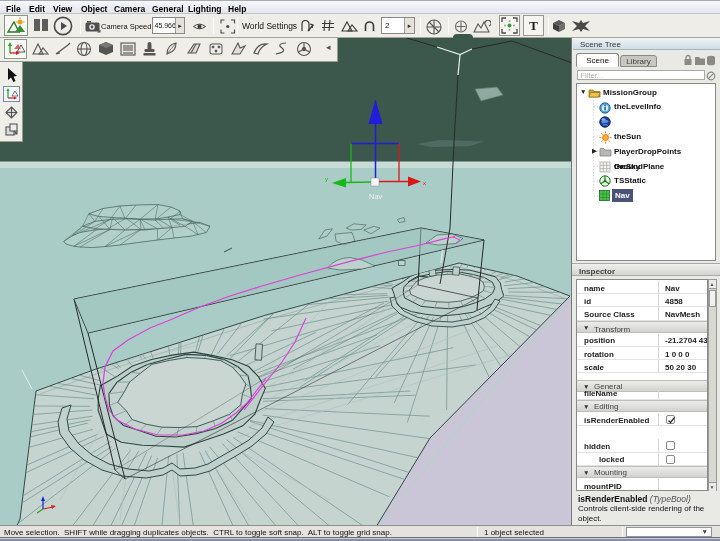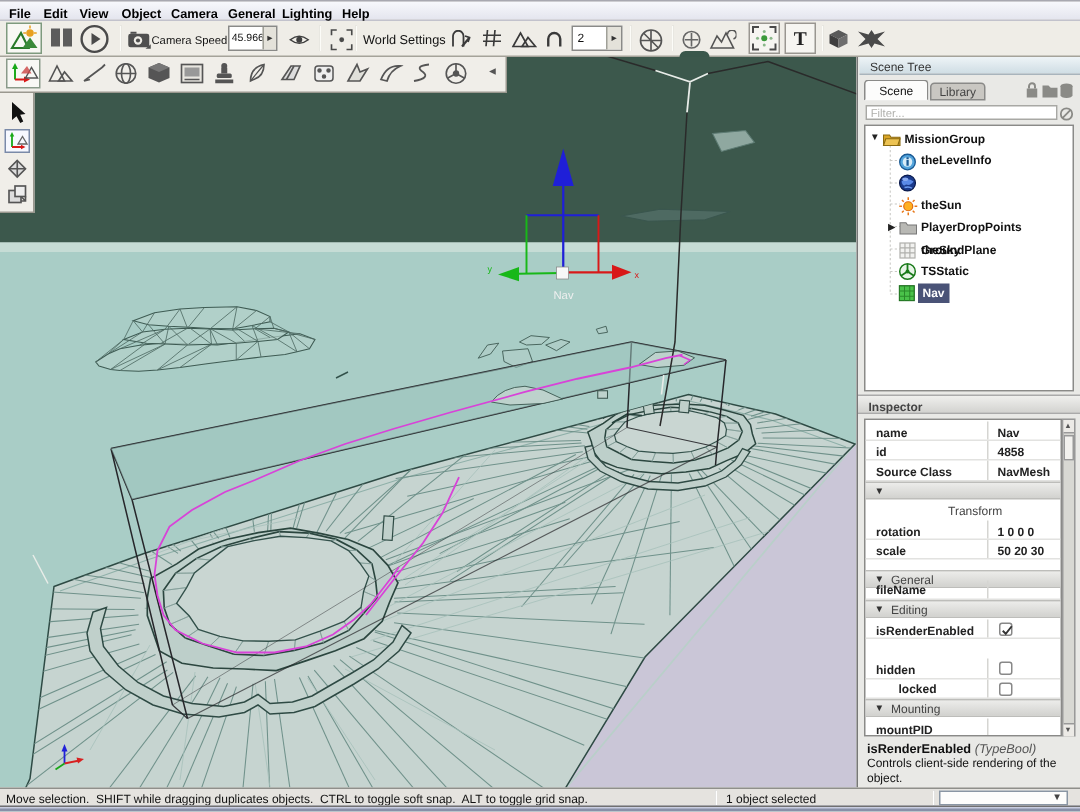--- a/index.html
+++ b/index.html
@@ -738,21 +738,26 @@
         <div class="abs" style="left:81px;top:0;width:1px;height:100%;background:#d5d5d2;"></div>
         <span class="abs" style="left:88px;top:2.5px;font-size:8px;color:#222;white-space:nowrap;font-weight:bold;">4858</span>
       </div>
       <div class="abs" style="left:0;top:27.9px;width:130px;height:13.2px;border-bottom:1px solid #e2e2e0;">
         <span class="abs" style="left:7px;top:2.5px;font-size:8px;color:#222;font-weight:bold;">Source Class</span>
         <div class="abs" style="left:81px;top:0;width:1px;height:100%;background:#d5d5d2;"></div>
         <span class="abs" style="left:88px;top:2.5px;font-size:8px;color:#222;white-space:nowrap;font-weight:bold;">NavMesh</span>
       </div>
       <div class="abs" style="left:0;top:41.1px;width:130px;height:12.2px;background:linear-gradient(#ececea,#d2d2cf);border-top:1px solid #bdbdba;border-bottom:1px solid #bdbdba;">
         <span class="abs" style="left:6px;top:2px;font-size:6.5px;color:#333;">▼</span>
-        <span class="abs" style="left:17px;top:14px;font-size:8px;color:#444;margin-left:38px;">Transform</span>
+        <span class="abs" style="left:17px;top:3px;font-size:8px;color:#444;">Transform</span>
+      </div>
+      <div class="abs" style="left:0;top:54.3px;width:130px;height:13.2px;border-bottom:1px solid #e2e2e0;">
+        <span class="abs" style="left:7px;top:2.5px;font-size:8px;color:#222;font-weight:bold;">position</span>
+        <div class="abs" style="left:81px;top:0;width:1px;height:100%;background:#d5d5d2;"></div>
+        <span class="abs" style="left:88px;top:2.5px;font-size:8px;color:#222;white-space:nowrap;font-weight:bold;">-21.2704 43</span>
       </div>
       <div class="abs" style="left:0;top:67.5px;width:130px;height:13.2px;border-bottom:1px solid #e2e2e0;">
         <span class="abs" style="left:7px;top:2.5px;font-size:8px;color:#222;font-weight:bold;">rotation</span>
         <div class="abs" style="left:81px;top:0;width:1px;height:100%;background:#d5d5d2;"></div>
         <span class="abs" style="left:88px;top:2.5px;font-size:8px;color:#222;white-space:nowrap;font-weight:bold;">1 0 0 0</span>
       </div>
       <div class="abs" style="left:0;top:80.7px;width:130px;height:13.2px;border-bottom:1px solid #e2e2e0;">
         <span class="abs" style="left:7px;top:2.5px;font-size:8px;color:#222;font-weight:bold;">scale</span>
         <div class="abs" style="left:81px;top:0;width:1px;height:100%;background:#d5d5d2;"></div>
         <span class="abs" style="left:88px;top:2.5px;font-size:8px;color:#222;white-space:nowrap;font-weight:bold;">50 20 30</span>

